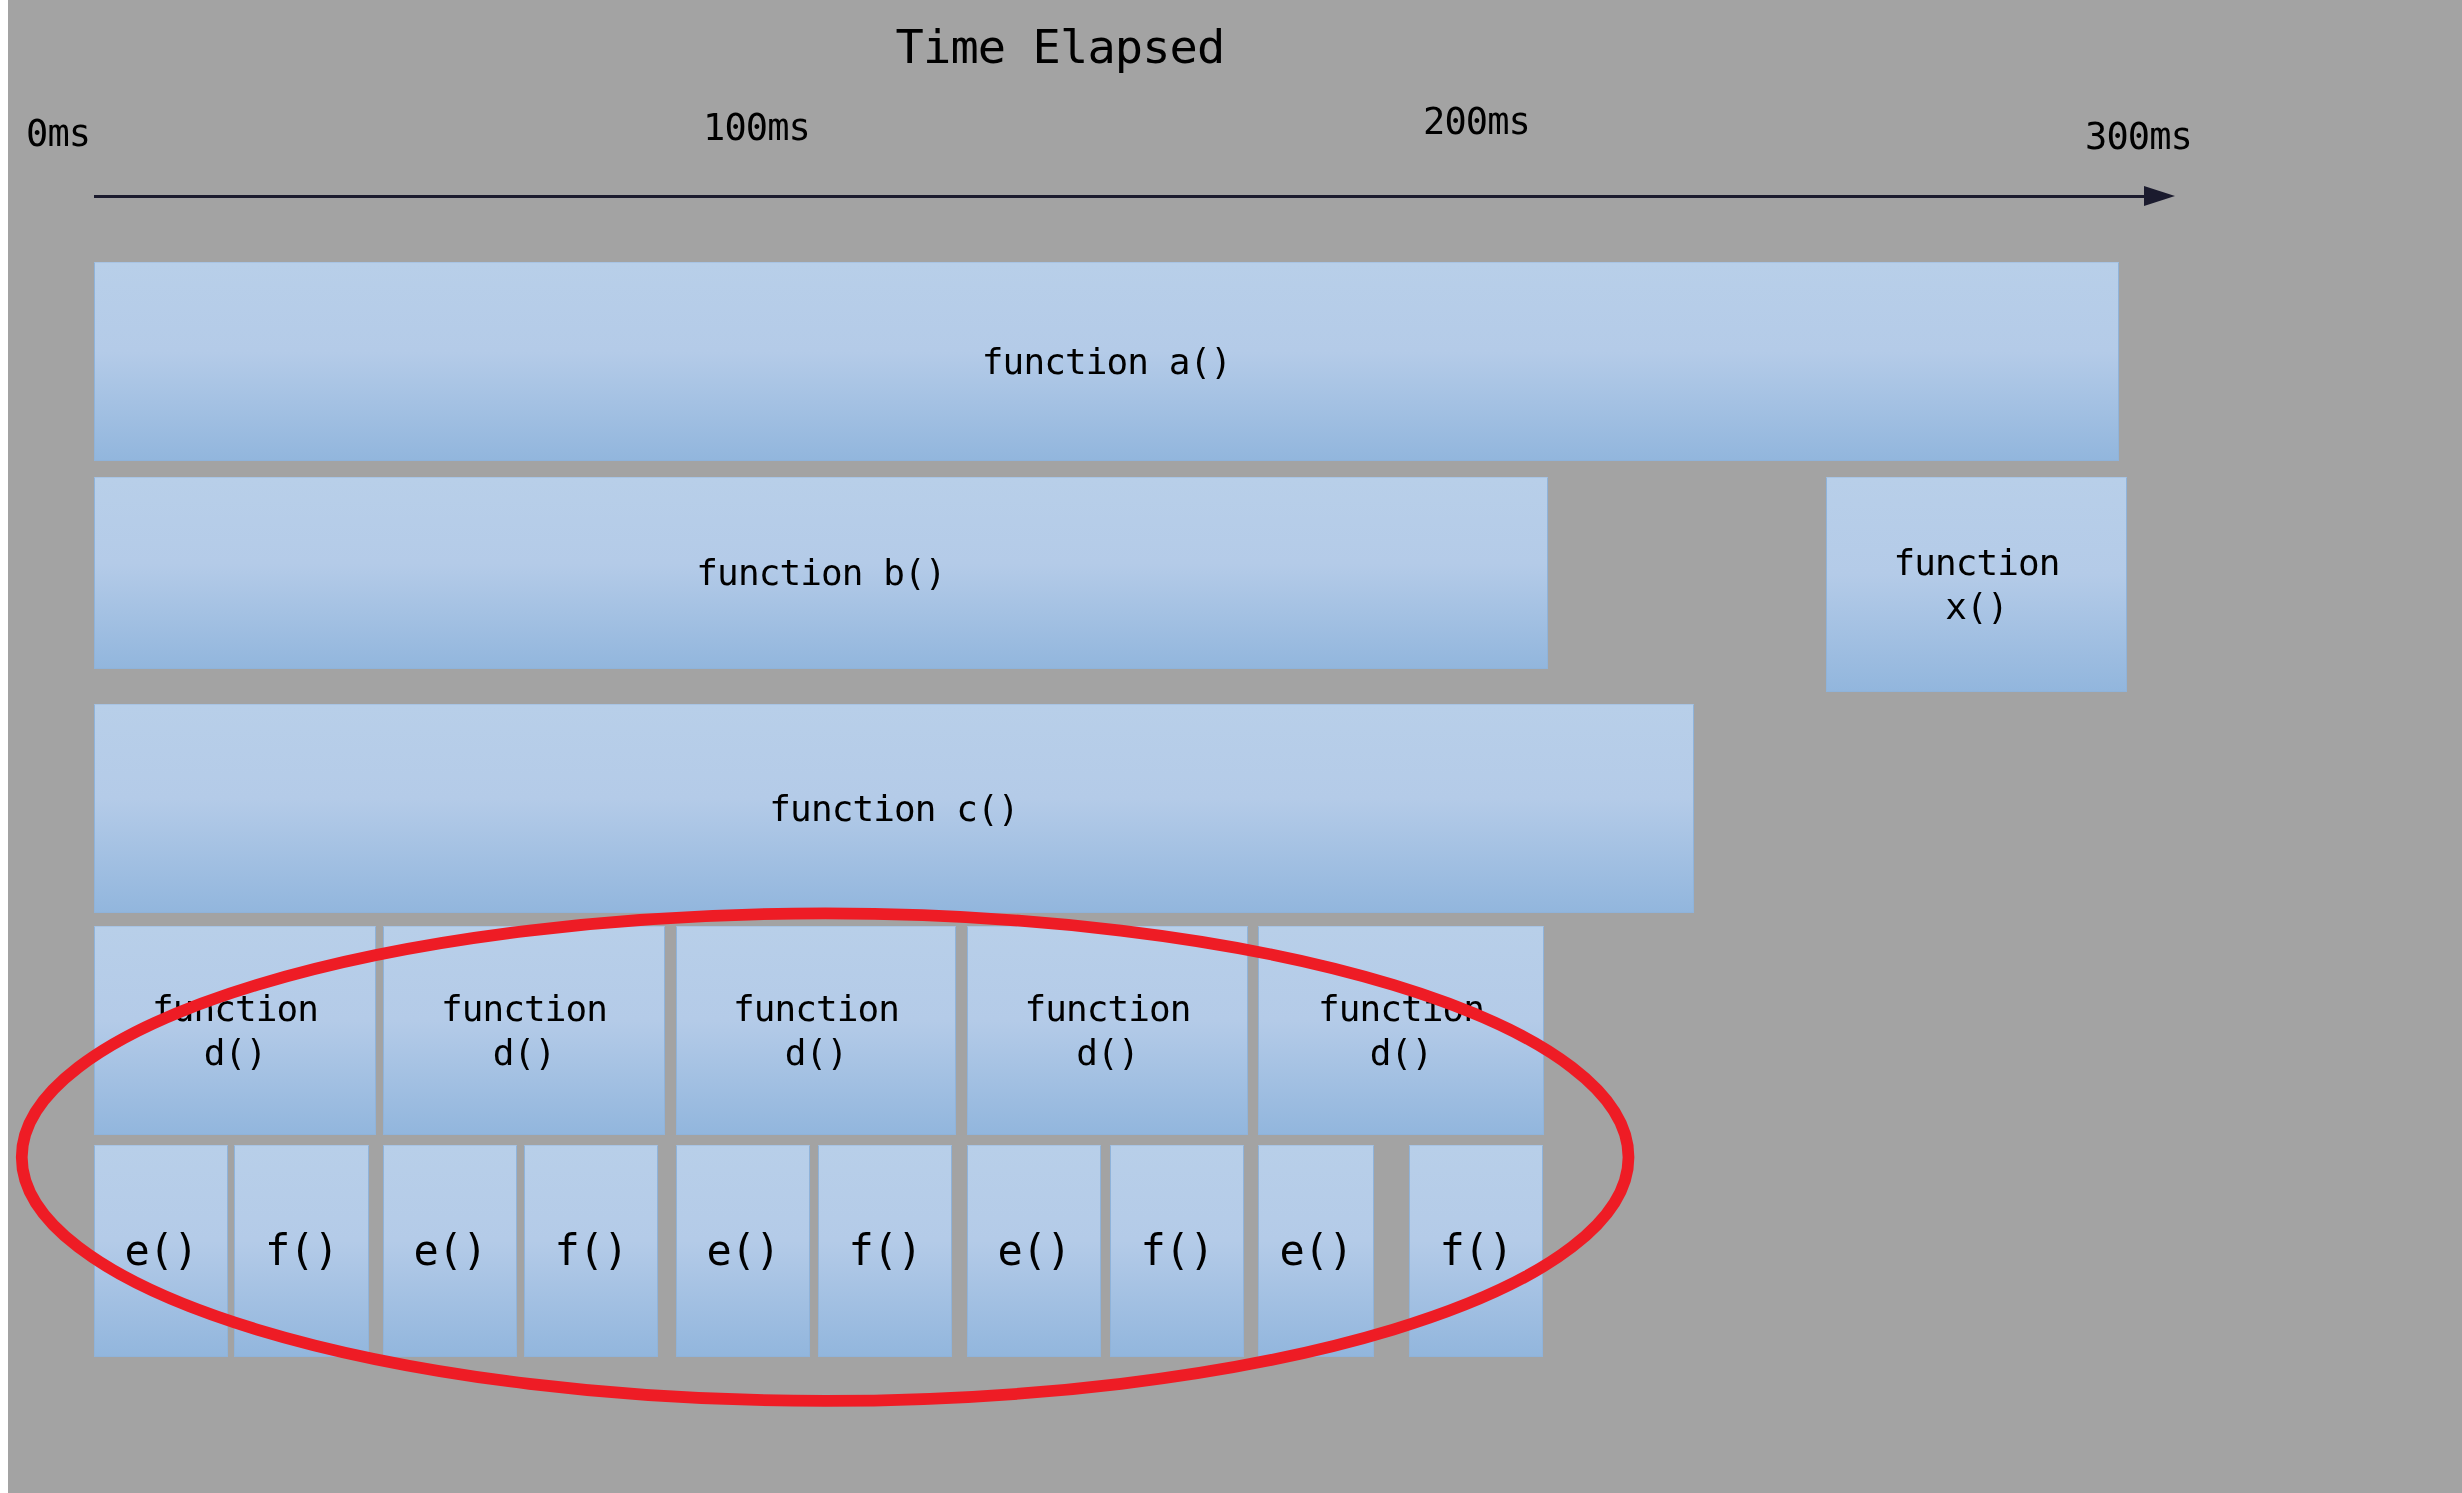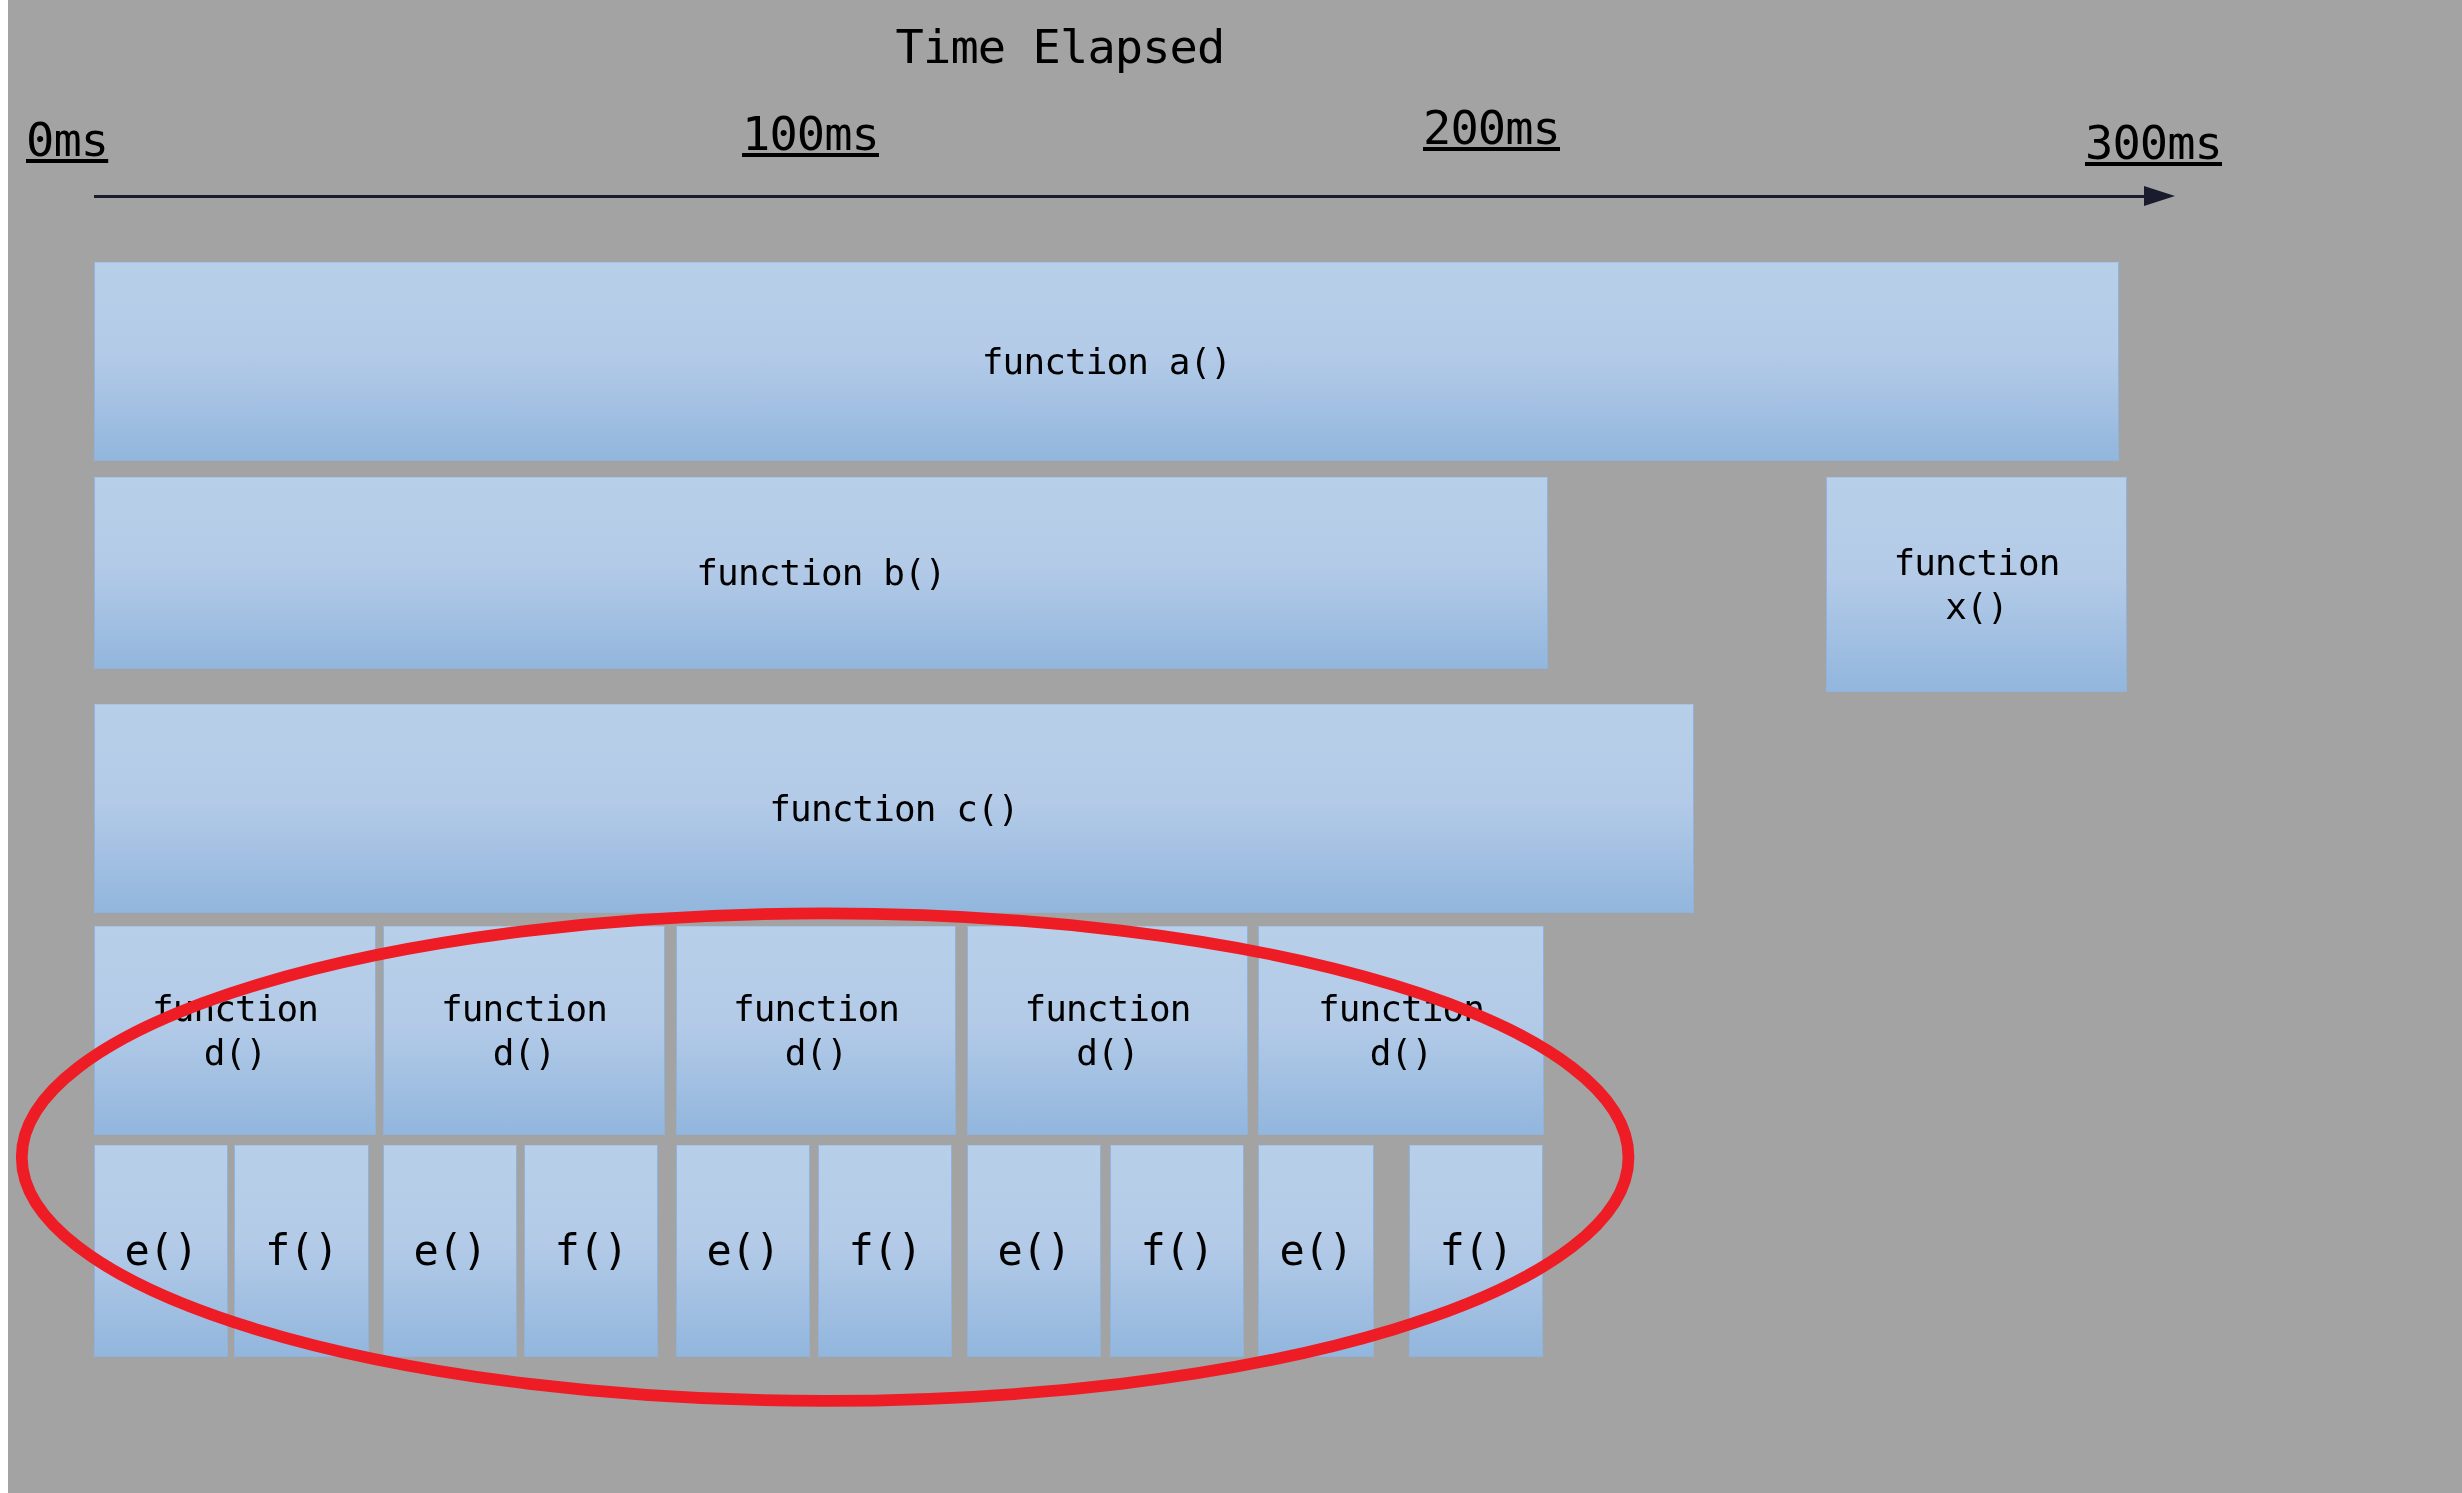--- a/index.html
+++ b/index.html
@@ -26,25 +26,24 @@
     top: 20px;
     width: 2104px;
     text-align: center;
     font-size: 47px;
     line-height: 1.15;
     letter-spacing: -0.9px;
     white-space: nowrap;
   }
   .axis-tick-label {
     position: absolute;
-    font-size: 47px;
+    font-size: 37px;
     line-height: 1.15;
     white-space: nowrap;
     letter-spacing: -0.9px;
-    text-decoration: underline;
   }
   #axis-line-wrap {
     position: absolute;
     left: 86px;
     top: 185px;
     width: 2081px;
     height: 23.5px;
   }
   #axis-line {
     position: absolute;
@@ -92,21 +91,21 @@
   }
 </style>
 </head>
 <body>
 
 <div id="stage">
 
   <div id="chart-title">Time Elapsed</div>
 
   <div class="axis-tick-label" style="left:18px; top:113px;">0ms</div>
-  <div class="axis-tick-label" style="left:734px; top:107px;">100ms</div>
+  <div class="axis-tick-label" style="left:695px; top:107px;">100ms</div>
   <div class="axis-tick-label" style="left:1415px; top:101px;">200ms</div>
   <div class="axis-tick-label" style="left:2077px; top:116px;">300ms</div>
 
   <div id="axis-line-wrap">
     <div id="axis-line"></div>
     <div id="axis-arrowhead"></div>
   </div>
 
   <div class="bar" style="left:86px; top:262px; width:2025px; height:199px;">function a()</div>
 

